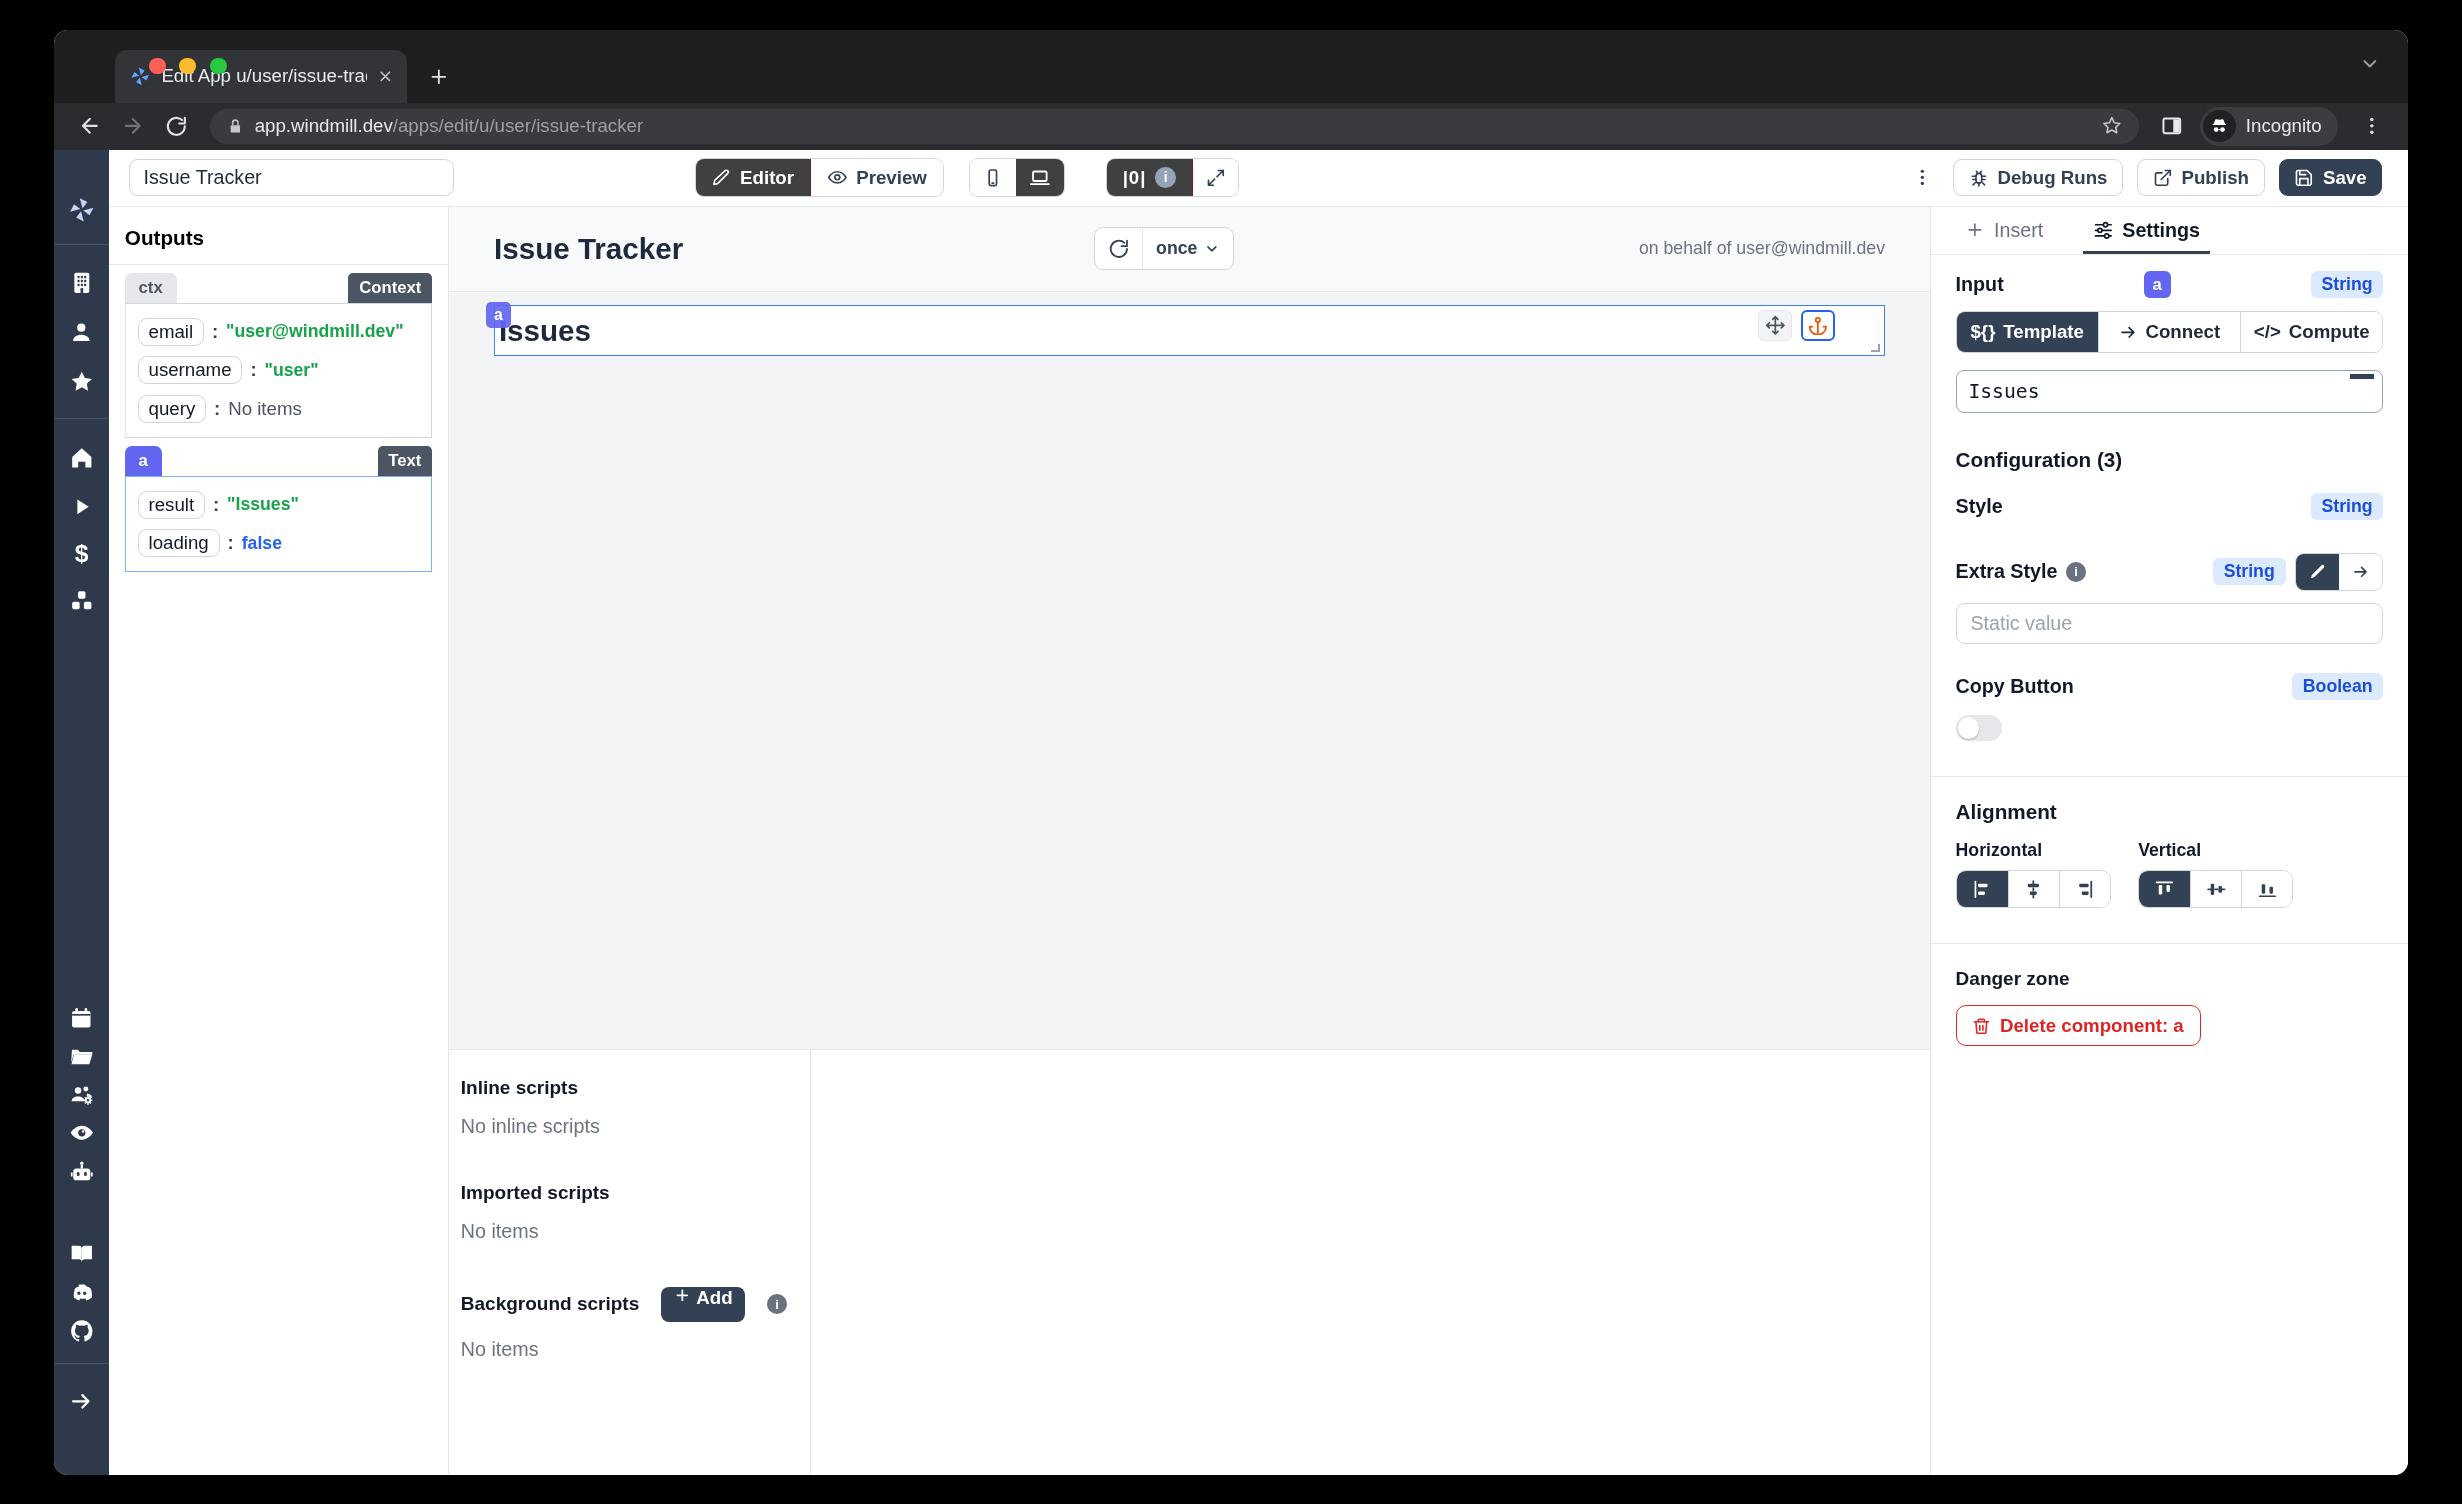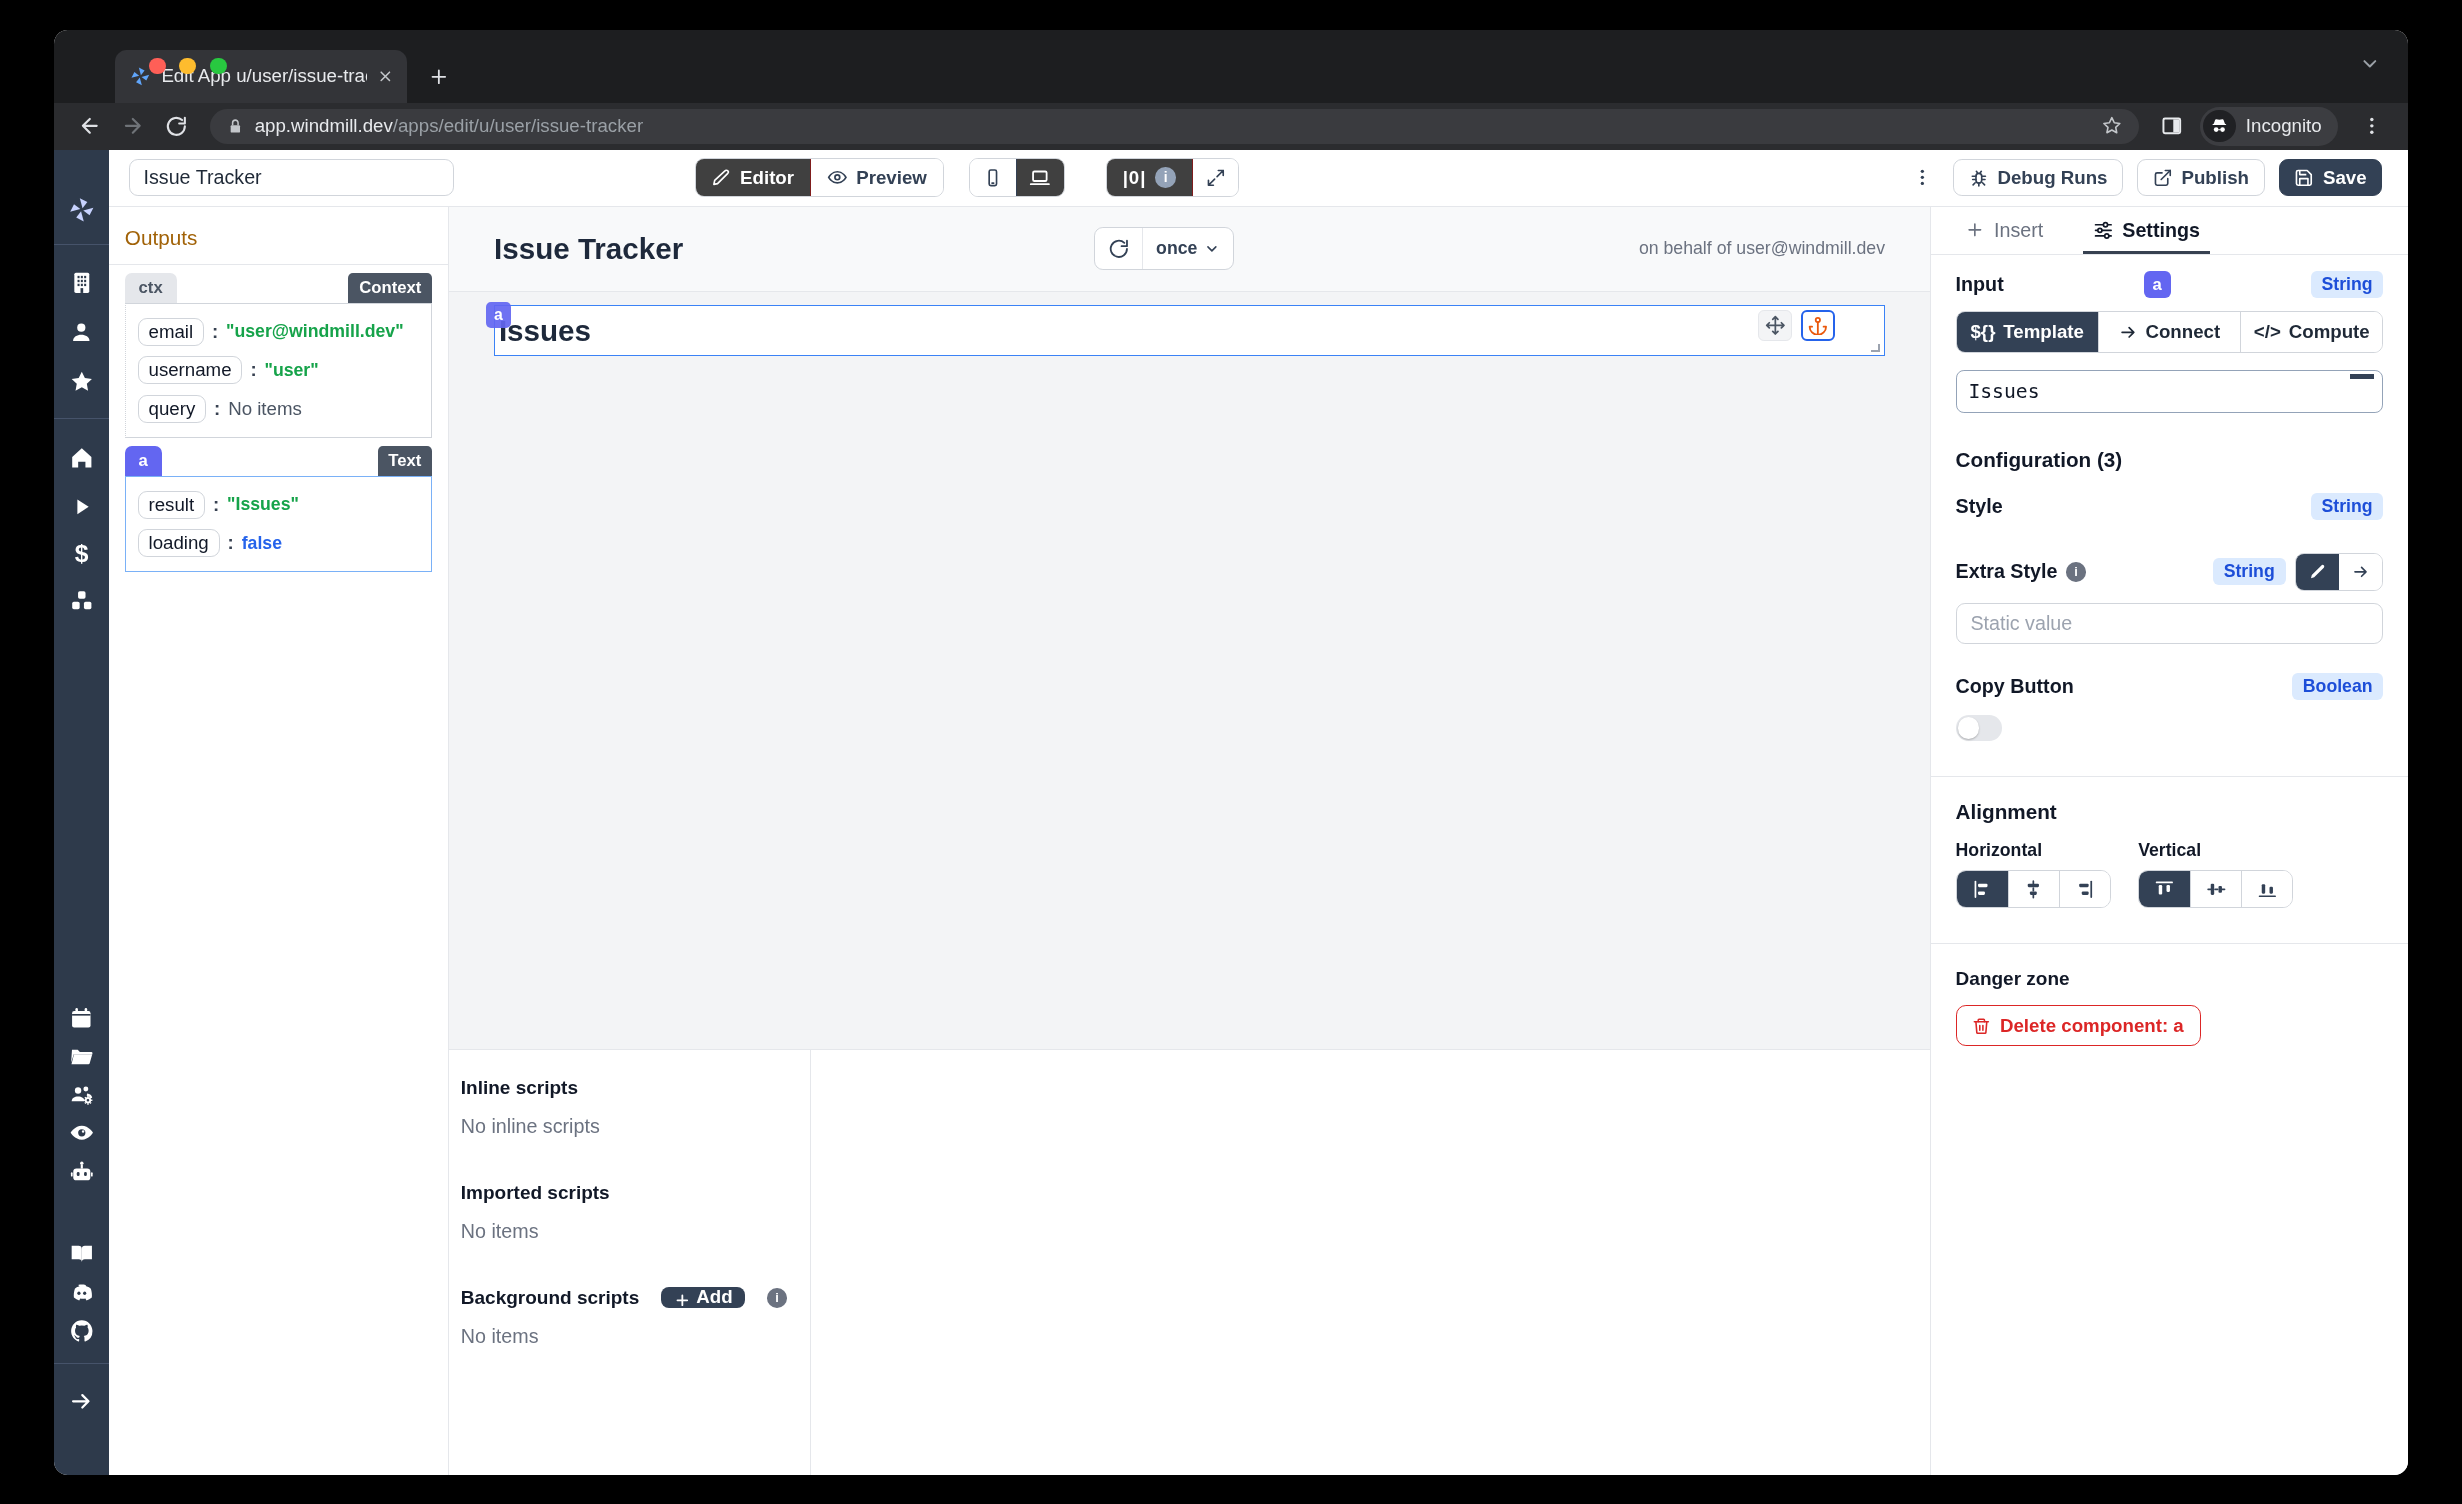--- a/index.html
+++ b/index.html
@@ -54,21 +54,21 @@
   .appbar-right{margin-left:auto;display:flex;align-items:center;gap:13.8px}
   .kebab-btn{width:33px;height:37px;display:flex;align-items:center;justify-content:center;color:#334155}
   .btn{height:37px;display:inline-flex;align-items:center;gap:8.9px;padding:0 14.8px;border:1px solid #d1d5db;border-radius:8.9px;background:#fff;font-size:18.7px;font-weight:700;color:#334155}
   .btn.dark{background:#334155;color:#fff;border-color:#334155}
 
   
   .workspace{flex:1;display:flex;min-height:0}
 
   
   .outputs{width:340px;background:#fff;border-right:1px solid #e5e7eb;padding:19.7px 15.8px;flex:none}
-  .outputs h2{font-size:20.7px;font-weight:400;color:#a16207}
+  .outputs h2{font-size:20.7px;font-weight:700;color:#000000}
   .out-hr{height:1px;background:#e5e7eb;margin:13.8px -15.8px 5.9px}
   .oblock{margin-top:8px}
   .oblock-head{display:flex;align-items:flex-end;justify-content:space-between}
   .octab{font-size:16.7px;font-weight:700;padding:4.9px 13.8px;border-radius:6.9px 6.9px 0 0}
   .octab.gray{background:#e5e7eb;color:#4b5563}
   .octab.indigo{background:#6366f1;color:#fff}
   .obadge{background:#4b5563;color:#fff;font-size:16.7px;font-weight:700;padding:4.9px 10.8px;border-radius:4.9px 4.9px 0 0}
   .obox{border:1px solid #d1d5db;border-left:1px dotted #d1d5db;padding:13.8px 11.8px;display:flex;flex-direction:column;gap:10.8px;background:#fff}
   .obox.sel{border:1px solid #7ab1f7}
   .orow{display:flex;align-items:center;gap:7.9px;font-size:18.7px}
@@ -96,21 +96,21 @@
   .cc.anchor{background:#fff;border:2.5px solid #2563eb;color:#ea580c}
   .resize-h{position:absolute;right:3.9px;bottom:3px;width:8.9px;height:8.9px;border-right:2px solid #9ca3af;border-bottom:2px solid #9ca3af}
 
   
   .scripts{height:426px;background:#fff;border-top:1px solid #e5e7eb;display:flex;flex:none}
   .scripts-left{width:362px;border-right:1px solid #e5e7eb;padding:27.6px 9.9px 0 11.8px}
   .sc-title{font-size:19px;font-weight:700;color:#111827}
   .sc-empty{font-size:19.7px;color:#6b7280;margin-top:15.8px}
   .sc-gap{height:44px}
   .bg-row{display:flex;align-items:center;gap:21.7px}
-  .add-btn{height:21px;background:#334155;color:#fff;border-radius:7.9px;font-size:18.7px;font-weight:700;display:inline-flex;align-items:flex-end;gap:5.9px;padding:0 12.8px}
+  .add-btn{height:35px;background:#334155;color:#fff;border-radius:7.9px;font-size:18.7px;font-weight:700;display:inline-flex;align-items:flex-start;gap:5.9px;padding:0 12.8px}
   .gray-info{width:19.7px;height:19.7px;border-radius:50%;background:#6b7280;color:#fff;font-size:12.8px;font-weight:700;display:flex;align-items:center;justify-content:center;font-style:normal}
 
   
   .settings{width:478px;background:#fff;border-left:1px solid #e5e7eb;padding:0 24.6px;overflow:hidden;flex:none}
   .stabs{display:flex;gap:29.6px;border-bottom:1px solid #e5e7eb;margin:0 -24.6px;padding:0 24.6px}
   .stab{height:47px;display:flex;align-items:center;gap:8.9px;font-size:19.7px;padding:0 9.9px;color:#6b7280}
   .stab.active{color:#111827;font-weight:600;box-shadow:inset 0 -3px 0 #374151}
   .inputrow{margin-top:16.7px;display:flex;align-items:center}
   .lbl{font-size:19.7px;font-weight:700;color:#111827}
   .abadge{width:26.6px;height:26.6px;background:#6366f1;border-radius:5.9px;color:#fff;font-weight:700;font-size:16.7px;display:flex;align-items:center;justify-content:center;margin:0 auto}

